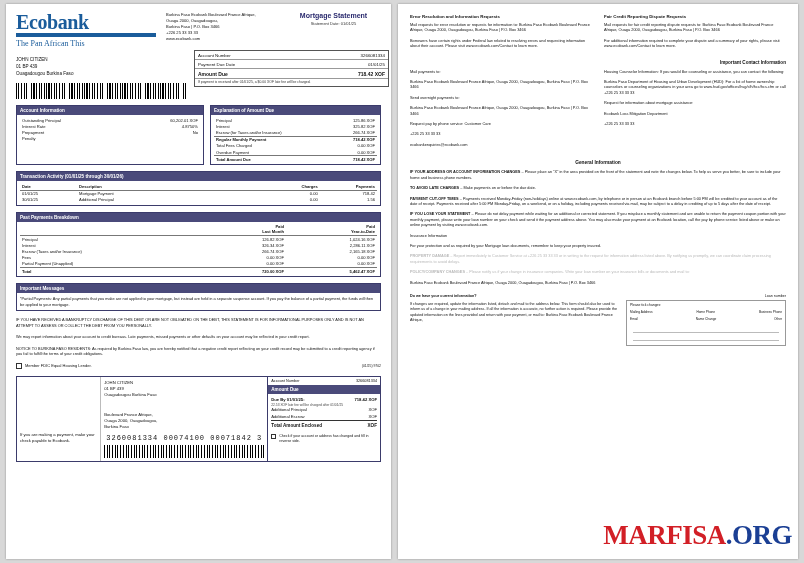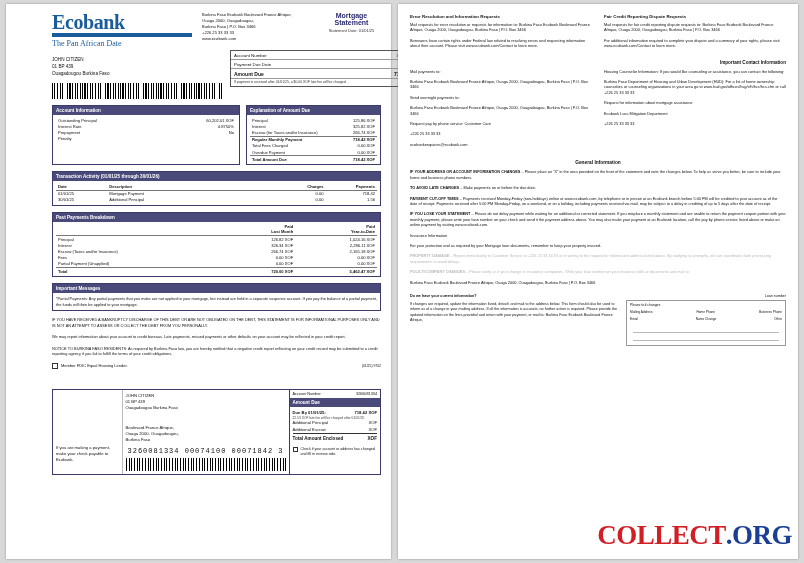--- a/index.html
+++ b/index.html
@@ -13,21 +13,21 @@
     position: relative;
     overflow: hidden;
   }
   .page {
     position: absolute;
     background: #ffffff;
     top: 4px;
     height: 555px;
     box-shadow: 0 0 2px rgba(0,0,0,0.35);
   }
-  #page-left { left: 6px; width: 385px; padding-left: 36px; }
+  #page-left { left: 6px; width: 385px; }
   #page-right { left: 398px; width: 400px; }
 
   .inner-left { position:relative; padding: 8px 10px; height:100%; }
   .inner-right { position:relative; padding: 10px 12px; height:100%; }
 
   
   .hdr { display:flex; align-items:flex-start; }
   .logo-block { width: 150px; }
   .logo-word {
     font-size: 20px; font-weight: bold; color: #1a5c9b;
@@ -70,21 +70,21 @@
   .top-left { flex:1; }
 
   .msgbox { border:0.6px solid #3b3b6b; margin-top:6px; }
   .msgbox .box-hd { background:#4a4a7a; }
   .msg-text { padding:3px; font-size:3.9px; line-height:5.4px; }
   .disclaimer { font-size:3.9px; line-height:5.6px; margin-top:6px; }
   .fdic { margin-top:6px; font-size:4px; display:flex; align-items:center; gap:3px; }
   .fdic-icon { width:6px; height:6px; border:0.6px solid #333; }
 
   
-  .stub { border:0.6px solid #3b3b6b; margin-top:20px; display:flex; }
+  .stub { border:0.6px solid #3b3b6b; margin-top:7px; display:flex; }
   .stub-left { width: 110px; padding:3px; font-size:4.2px; line-height:6px; border-right:0.6px solid #bbb; }
   .stub-mid { flex:1; padding:3px; font-size:4.2px; line-height:6px; }
   .stub-right { width: 150px; border-left:0.6px solid #3b3b6b; }
   .stub-right .box-hd { background:#4a4a7a; }
   .stub-rows { padding:2px 3px; }
   .stub-rows .row { display:flex; justify-content:space-between; font-size:4.2px; padding:0.8px 0; }
   .due-row { font-weight:bold; font-size:5.2px; }
   .due-note { font-size:3.3px; color:#444; }
   .total-encl { border-top:0.6px solid #333; font-weight:bold; font-size:4.6px; display:flex; justify-content:space-between; padding:2px 0 1px 0; }
   .chk { display:flex; gap:3px; padding:3px; font-size:3.6px; line-height:5px; }
@@ -127,21 +127,21 @@
 </head>
 <body>
 
 <div class="page" id="page-left">
   <div class="inner-left">
 
     <div class="hdr">
       <div class="logo-block">
         <div class="logo-word">Ecobank</div>
         <div class="logo-bar"></div>
-        <div class="logo-tag">The Pan African Date</div>
+        <div class="logo-tag">The Pan African This</div>
       </div>
       <div class="hdr-addr">
         <div>Burkina Faso Ecobank Boulevard France Afrique,</div>
         <div>Ouaga 2000, Ouagadougou,</div>
         <div>Burkina Faso | P.O. Box 3466</div>
         <div>+226 25 33 33 33</div>
         <div>www.ecobank.com</div>
       </div>
       <div class="hdr-right">
         <div class="stmt-title">Mortgage Statement</div>
@@ -459,18 +459,18 @@
           </div>
           <div style="position:absolute;left:3px;right:3px;top:24px;">
             <div class="ac-line"></div>
             <div class="ac-line"></div>
           </div>
         </div>
       </div>
     </div>
 
     <div class="wm">
-      <span class="m1">COLLECT</span>
+      <span class="m1">MARFISA</span>
       <span class="m2">.ORG</span>
     </div>
 
   </div>
 </div>
 
 </body></html>

